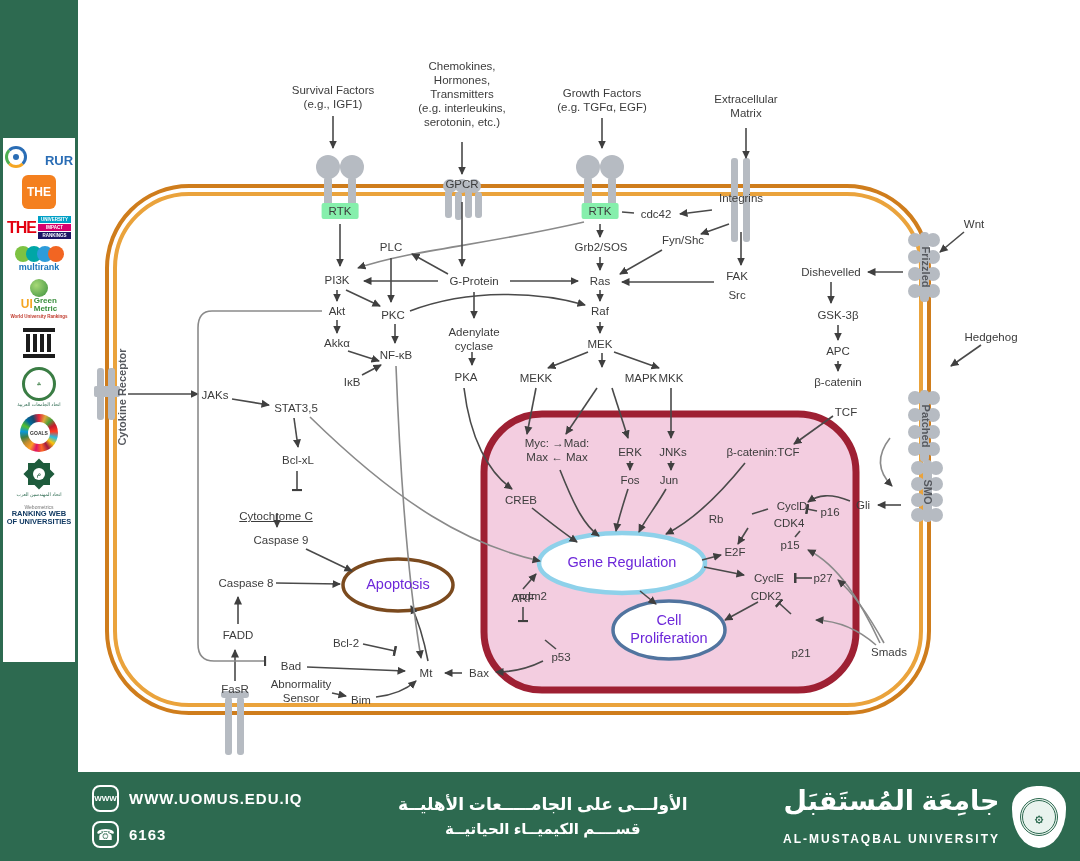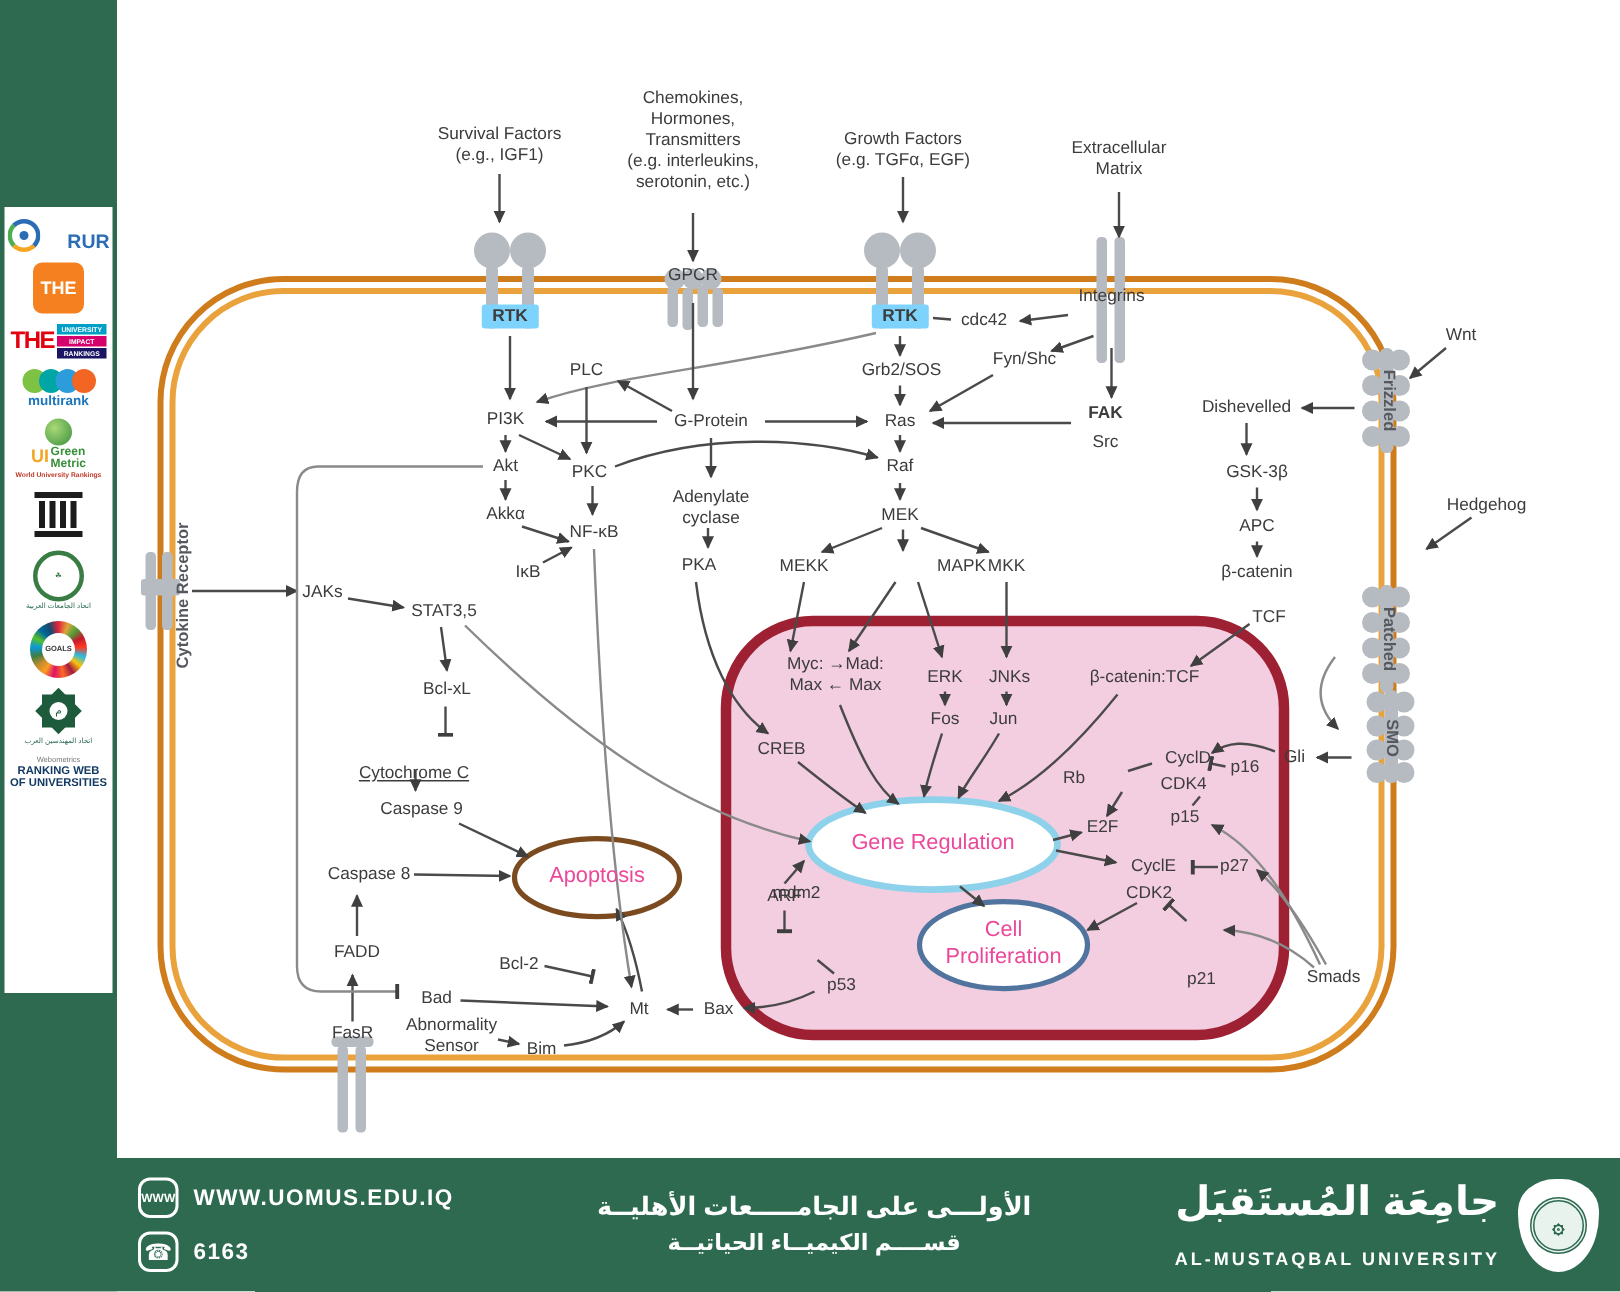--- a/index.html
+++ b/index.html
@@ -67,22 +67,22 @@
   .brand-en { font-size:12px; font-weight:bold; letter-spacing:2px; margin-top:16px; }
   .shield { width:54px; height:62px; background:#fff; border-radius:46% 46% 50% 50% / 34% 34% 62% 62%;
             display:flex; align-items:center; justify-content:center; }
   .shield-inner { width:38px; height:38px; border:3px double #2d6a50; border-radius:50%; background:#e9f3ee;
                   display:flex; align-items:center; justify-content:center; color:#2d6a50; font-size:14px; font-weight:bold; }
 
   
   .diagram-svg { position:absolute; left:0; top:0; z-index:1; }
   .node { position:absolute; transform:translate(-50%,-50%); z-index:2; font-size:11.5px; color:#3c3c3c;
           white-space:pre-line; text-align:center; line-height:1.22; }
-  .node.boxed { background:#7dd3fc; padding:1px 7px; border-radius:2px; font-weight:bold; }
-  .node.big { font-size:14.5px; color:#ec4899; }
+  .node.boxed { background:#86efac; padding:1px 7px; border-radius:2px; font-weight:normal; }
+  .node.big { font-size:14.5px; color:#6d28d9; }
   .node.vert-down { writing-mode:vertical-rl; transform:translate(-50%,-50%); color:#55585e; font-weight:bold; font-size:11px; }
   .node.vert-up { writing-mode:vertical-rl; transform:translate(-50%,-50%) rotate(180deg); color:#55585e; font-weight:bold; font-size:11px; }
 </style>
 </head>
 <body>
 
 <div class="page">
 
   <svg class="diagram-svg" width="1080" height="861" viewBox="0 0 1080 861">
     <defs>
@@ -288,21 +288,21 @@
       <div class="node" style="left: 462px; top: 184px;">GPCR</div>
       <div class="node boxed" style="left: 600px; top: 211px;">RTK</div>
       <div class="node" style="left: 741px; top: 198px;">Integrins</div>
       <div class="node" style="left: 656px; top: 214px;">cdc42</div>
       <div class="node" style="left: 683px; top: 240px;">Fyn/Shc</div>
       <div class="node" style="left: 601px; top: 247px;">Grb2/SOS</div>
       <div class="node" style="left: 391px; top: 247px;">PLC</div>
       <div class="node" style="left: 337px; top: 280px;">PI3K</div>
       <div class="node" style="left: 474px; top: 281px;">G-Protein</div>
       <div class="node" style="left: 600px; top: 281px;">Ras</div>
-      <div class="node" style="left: 737px; top: 276px; font-weight: bold;">FAK</div>
+      <div class="node" style="left: 737px; top: 276px;">FAK</div>
       <div class="node" style="left: 737px; top: 295px;">Src</div>
       <div class="node" style="left: 831px; top: 272px;">Dishevelled</div>
       <div class="node" style="left: 974px; top: 224px;">Wnt</div>
       <div class="node" style="left: 337px; top: 311px;">Akt</div>
       <div class="node" style="left: 393px; top: 315px;">PKC</div>
       <div class="node" style="left: 600px; top: 311px;">Raf</div>
       <div class="node" style="left: 838px; top: 315px;">GSK-3β</div>
       <div class="node" style="left: 991px; top: 337px;">Hedgehog</div>
       <div class="node" style="left: 337px; top: 343px;">Akkα</div>
       <div class="node" style="left: 474px; top: 339px;">Adenylate

